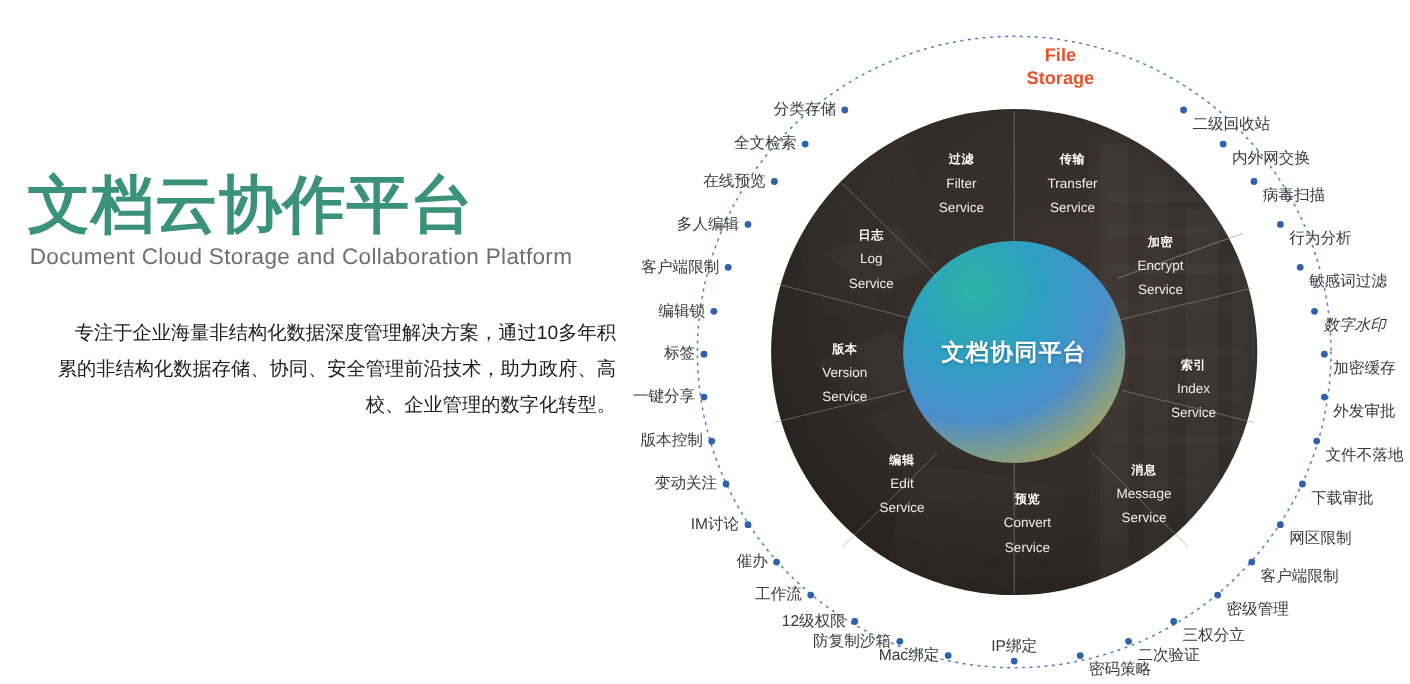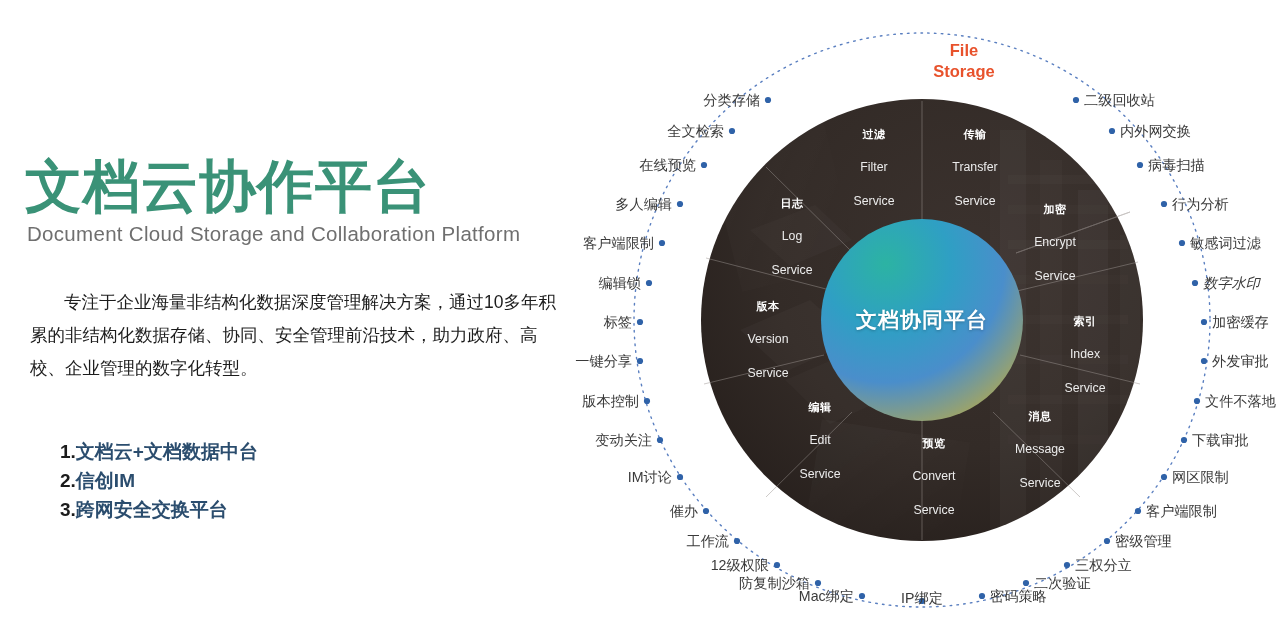--- a/index.html
+++ b/index.html
@@ -5,21 +5,21 @@
   html,body{margin:0;padding:0;}
   body{
     width:1282px;height:622px;
     background:#ffffff;
     font-family:"Liberation Sans","DejaVu Sans",sans-serif;
     overflow:hidden;position:relative;
   }
   #stage{position:relative;width:1282px;height:622px;}
 
   
-  .left-panel{position:absolute;left:0;top:0;width:600px;height:536px;}
+  .left-panel{position:absolute;left:0;top:0;width:600px;height:536px;text-align:right;}
 
   .main-title{
     position:absolute;left:25px;top:157px;
     font-size:57px;font-weight:bold;color:#3a9277;
     letter-spacing:1px;line-height:1.05;white-space:nowrap;
   }
   .sub-title{
     position:absolute;left:27px;top:222px;
     font-size:20.5px;color:#6f6f6f;font-weight:400;
     letter-spacing:.3px;white-space:nowrap;
@@ -40,34 +40,34 @@
 
   
   .diagram{position:absolute;left:600px;top:0;width:682px;height:513px;}
   svg.wheel{position:absolute;left:0;top:0;width:682px;height:622px;overflow:visible;}
 
   .ring-label{
     position:absolute;font-size:14.2px;color:#3a3a3a;
     white-space:nowrap;line-height:1;
   }
   .ring-label.r-left{transform:translate(-100%,-50%);}
-  .ring-label.r-right{transform:translate(0,-50%);}
+  .ring-label.r-right{transform:translate(0,-50%);margin-top:13px;}
 
   .storage-title{
     position:absolute;left:322px;top:40px;width:84px;
     text-align:center;color:#e8522c;font-weight:bold;
     font-size:16.5px;line-height:21px;
   }
 
   .seg-label{
     position:absolute;text-align:center;color:#ffffff;
     transform:translate(-50%,-50%);white-space:nowrap;line-height:1;
   }
   .seg-cn{font-size:11px;font-weight:bold;letter-spacing:.5px;}
-  .seg-en{font-size:12.3px;font-weight:400;margin-top:20px;line-height:14px;
+  .seg-en{font-size:12.3px;font-weight:400;margin-top:8px;line-height:14px;
           color:#ececec;}
 
   .core-label{
     position:absolute;left:322px;top:320px;
     transform:translate(-50%,-50%);
     font-size:21px;font-weight:bold;color:#ffffff;
     white-space:nowrap;letter-spacing:1px;
     text-shadow:0 1px 3px rgba(0,0,0,.25);
   }
 </style>
@@ -79,31 +79,20 @@
   <div class="left-panel">
 
     <div class="main-title">文档云协作平台</div>
 
     <div class="sub-title">Document  Cloud Storage and Collaboration Platform</div>
 
     <div class="para">
       <span class="indent"></span><span>专注于企业海量非结构化数据深度管理解决方案，通过10多年积累的非结构化数据存储、协同、安全管理前沿技术，助力政府、高校、企业管理的数字化转型。</span>
     </div>
 
-    <div class="bullets">
-      <div class="bullet-row">
-        <span class="num">1.</span><span>文档云+文档数据中台</span>
-      </div>
-      <div class="bullet-row">
-        <span class="num">2.</span><span>信创IM</span>
-      </div>
-      <div class="bullet-row">
-        <span class="num">3.</span><span>跨网安全交换平台</span>
-      </div>
-    </div>
   </div>
 
   <div class="diagram">
 
     <svg class="wheel" viewBox="0 0 682 622">
       <defs>
         <radialGradient id="coreGrad" cx="32%" cy="22%" r="95%">
           <stop offset="0%" stop-color="#2cb3a3"></stop>
           <stop offset="34%" stop-color="#2f9fc4"></stop>
           <stop offset="62%" stop-color="#4a8ecb"></stop>
@@ -274,21 +263,21 @@
     <div class="ring-label r-left" style="left:32px;top:361px;">一键分享</div>
     <div class="ring-label r-left" style="left:39px;top:401px;">版本控制</div>
     <div class="ring-label r-left" style="left:52px;top:440px;">变动关注</div>
     <div class="ring-label r-left" style="left:72px;top:477px;">IM讨论</div>
     <div class="ring-label r-left" style="left:98px;top:511px;">催办</div>
     <div class="ring-label r-left" style="left:129px;top:541px;">工作流</div>
     <div class="ring-label r-left" style="left:169px;top:565px;">12级权限</div>
     <div class="ring-label r-left" style="left:210px;top:583px;">防复制沙箱</div>
     <div class="ring-label r-left" style="left:254px;top:596px;">Mac绑定</div>
 
-    <div class="ring-label" style="left:322px;top:588px;transform:translate(-50%,-50%);margin-top:10px;">IP绑定</div>
+    <div class="ring-label" style="left:322px;top:588px;transform:translate(-50%,-50%);">IP绑定</div>
 
     <div class="ring-label r-right" style="left:484px;top:100px;">二级回收站</div>
     <div class="ring-label r-right" style="left:520px;top:131px;">内外网交换</div>
     <div class="ring-label r-right" style="left:548px;top:165px;">病毒扫描</div>
     <div class="ring-label r-right" style="left:572px;top:204px;">行为分析</div>
     <div class="ring-label r-right" style="left:590px;top:243px;">敏感词过滤</div>
     <div class="ring-label r-right" style="left:603px;top:283px;font-style:italic;">数字水印</div>
     <div class="ring-label r-right" style="left:612px;top:322px;">加密缓存</div>
     <div class="ring-label r-right" style="left:612px;top:361px;">外发审批</div>
     <div class="ring-label r-right" style="left:605px;top:401px;">文件不落地</div>

